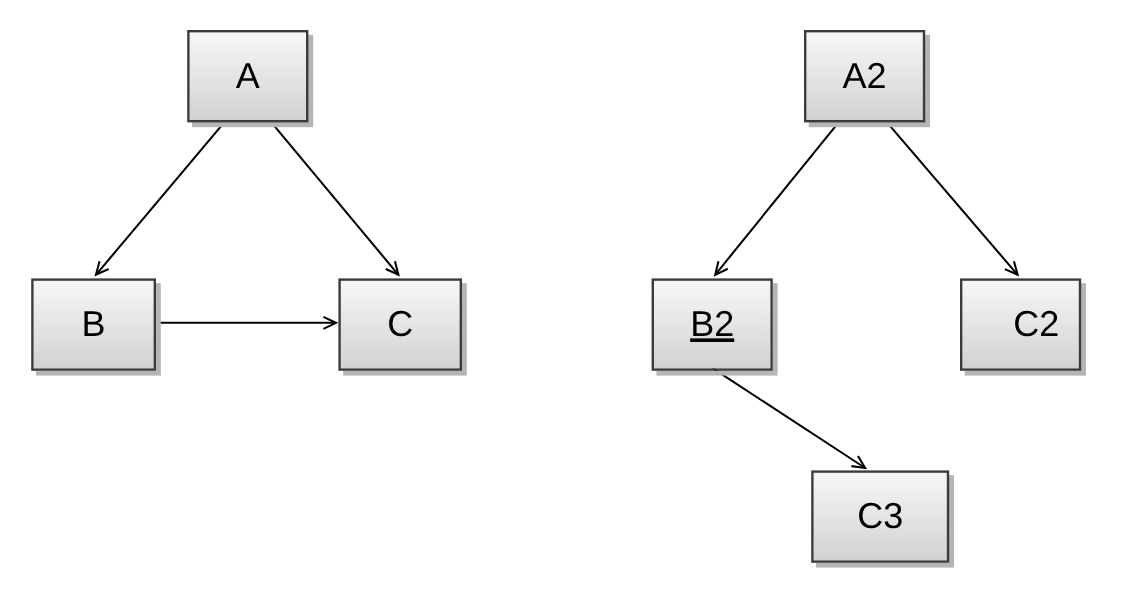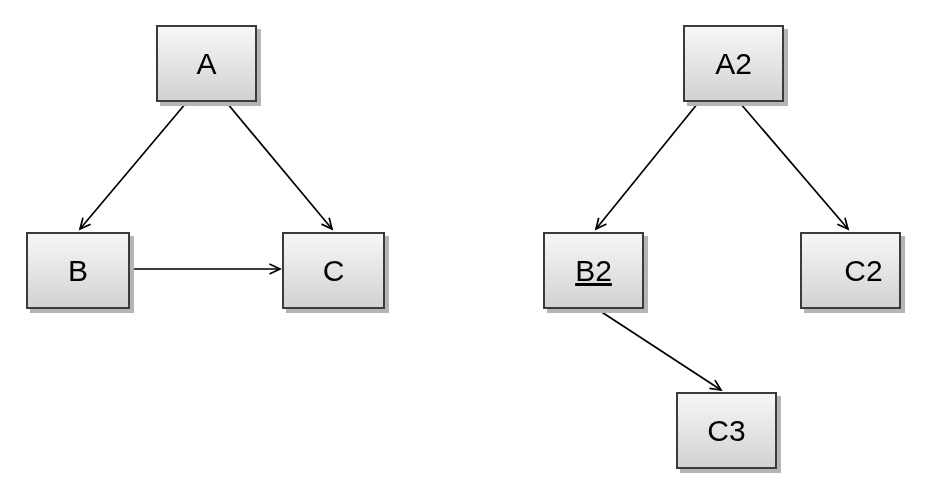--- a/index.html
+++ b/index.html
@@ -76,25 +76,25 @@
 
 <div class="node" style="left: 156px; top: 25px; width: 101px; height: 77px;">
       <span>A</span>
     </div>
     <div class="node" style="left: 26px; top: 232px; width: 104px; height: 77px;">
       <span>B</span>
     </div>
     <div class="node" style="left: 282px; top: 232px; width: 103px; height: 77px;">
       <span>C</span>
     </div>
-    <div class="node" style="left: 670px; top: 25px; width: 101px; height: 77px; margin-left: 13px;">
+    <div class="node" style="left: 670px; top: 25px; width: 101px; height: 77px;">
       <span>A2</span>
     </div>
     <div class="node" style="left: 543px; top: 232px; width: 101px; height: 77px; text-decoration: underline;">
       <span>B2</span>
     </div>
     <div class="node" style="left: 800px; top: 232px; width: 101px; height: 77px; padding-left: 26px;">
       <span>C2</span>
     </div>
-    <div class="node" style="left: 676px; top: 392px; width: 101px; height: 77px;">
+    <div class="node" style="left: 676px; top: 392px; width: 115px; height: 77px;">
       <span>C3</span>
     </div>
   </div>
 
 </body></html>

